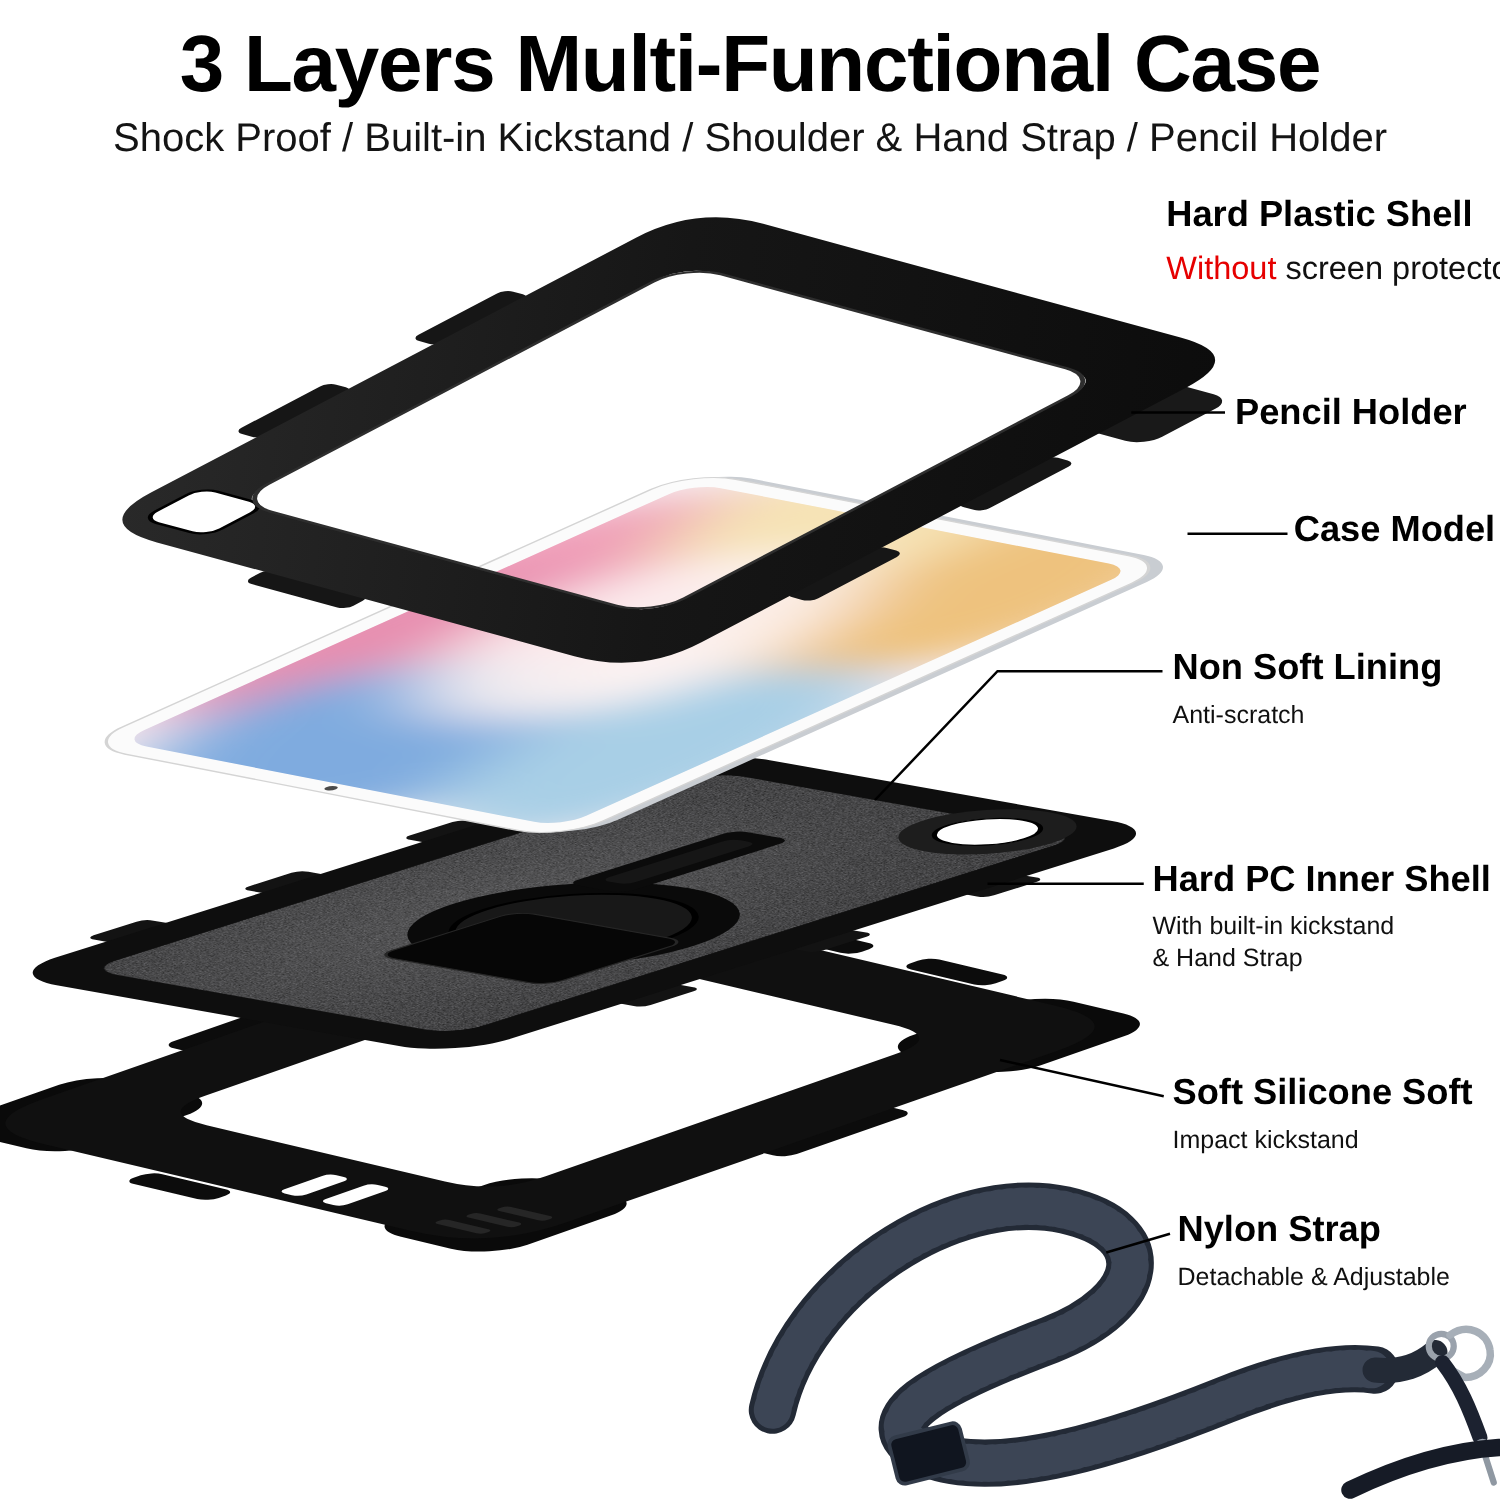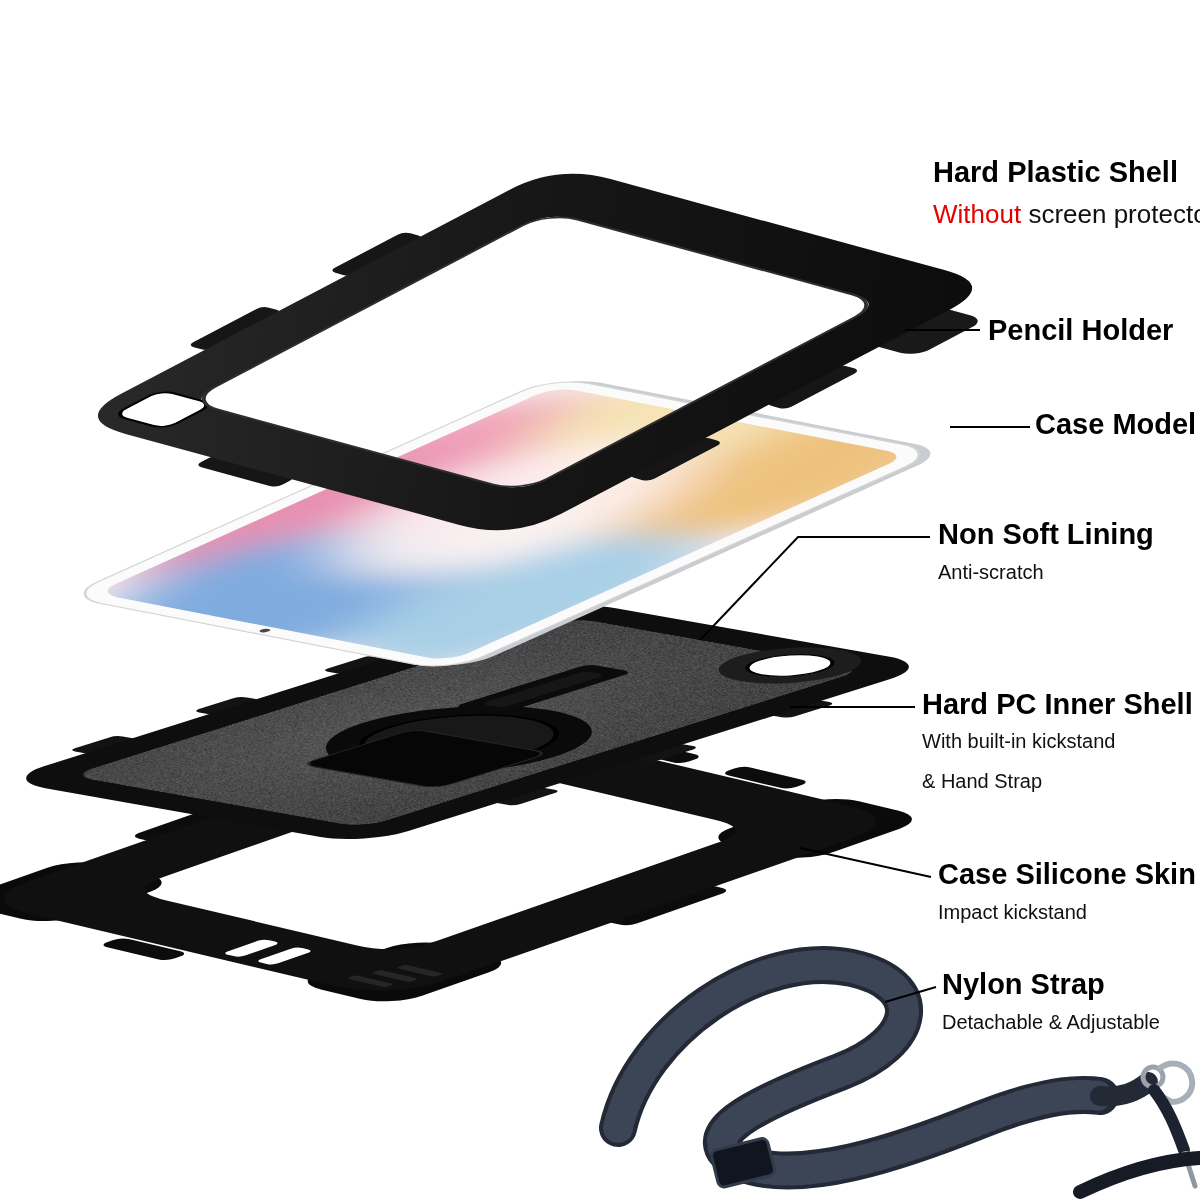--- a/index.html
+++ b/index.html
@@ -138,20 +138,24 @@
     <g stroke="#000000" stroke-width="2" fill="none">
       <path d="M905,330 L980,330"></path>
       <path d="M950,427 L1030,427"></path>
       <path d="M930,537 L798,537 L700,640"></path>
       <path d="M915,707 L790,707"></path>
       <path d="M931,877 L800,848"></path>
       <path d="M936,987 L885,1002"></path>
     </g>
   </svg>
 
+  <header class="header">
+    <h1 class="title">3 Layers Multi-Functional Case</h1>
+    <div class="subtitle">Shock Proof / Built-in Kickstand / Shoulder &amp; Hand Strap / Pencil Holder</div>
+  </header>
 
   <div class="callout" style="left:933px;top:156px">
     <div class="callout-title">Hard Plastic Shell</div>
     <div class="callout-note lg"><span class="note-em">Without</span><span> screen protector</span></div>
   </div>
 
   <div class="callout" style="left:988px;top:314px">
     <div class="callout-title">Pencil Holder</div>
   </div>
 
@@ -160,25 +164,25 @@
   </div>
 
   <div class="callout" style="left:938px;top:518px">
     <div class="callout-title">Non Soft Lining</div>
     <div class="callout-note">Anti-scratch</div>
   </div>
 
   <div class="callout" style="left:922px;top:688px">
     <div class="callout-title">Hard PC Inner Shell</div>
     <div class="callout-note sm">With built-in kickstand</div>
-    <div class="callout-note sm" style="margin-top:16px">&amp; Hand Strap</div>
+    <div class="callout-note sm" style="margin-top:2px">&amp; Hand Strap</div>
   </div>
 
   <div class="callout" style="left:938px;top:858px">
-    <div class="callout-title">Case Silicone Skin</div>
+    <div class="callout-title">Soft Silicone Soft</div>
     <div class="callout-note">Impact kickstand</div>
   </div>
 
   <div class="callout" style="left:942px;top:968px">
     <div class="callout-title">Nylon Strap</div>
     <div class="callout-note">Detachable &amp; Adjustable</div>
   </div>
 
 </div>
 

